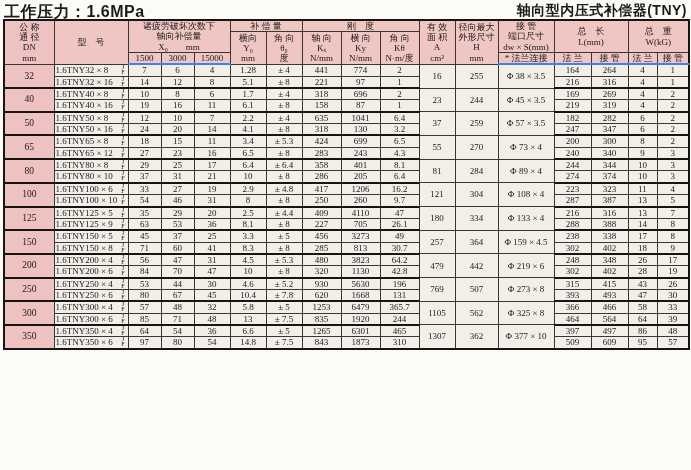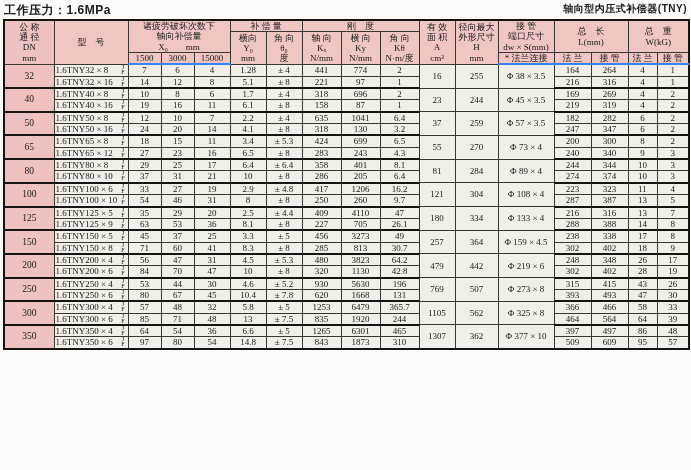--- a/index.html
+++ b/index.html
@@ -8,22 +8,22 @@
     width:691px;height:470px;
     background:#fcfbf7;
     font-family:"Liberation Sans", sans-serif;
     color:#1a1a1a;
     overflow:hidden;
   }
   .topbar{
     position:absolute;top:2px;left:4px;right:4px;
     display:flex;justify-content:space-between;align-items:flex-start;
   }
-  .title-left{font-size:12px;font-weight:bold;letter-spacing:.5px;}
-  .title-right{font-size:10px;font-weight:bold;letter-spacing:.5px;text-align:right;}
+  .title-left{font-size:16px;font-weight:bold;letter-spacing:.5px;}
+  .title-right{font-size:14px;font-weight:bold;letter-spacing:.5px;text-align:right;}
   table.spec{
     position:absolute;left:3px;top:19px;
     border-collapse:collapse;
     table-layout:fixed;
     width:685px;
     font-family:Liberation Serif, serif;
   }
   table.spec th, table.spec td{
     border:1px solid #3a3634;
     padding:0 1px;

